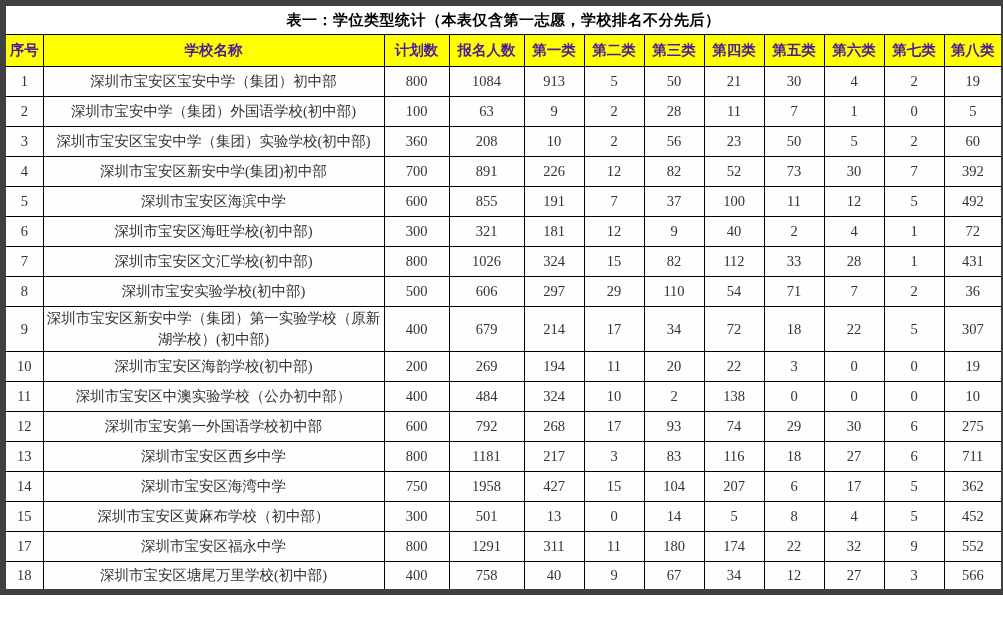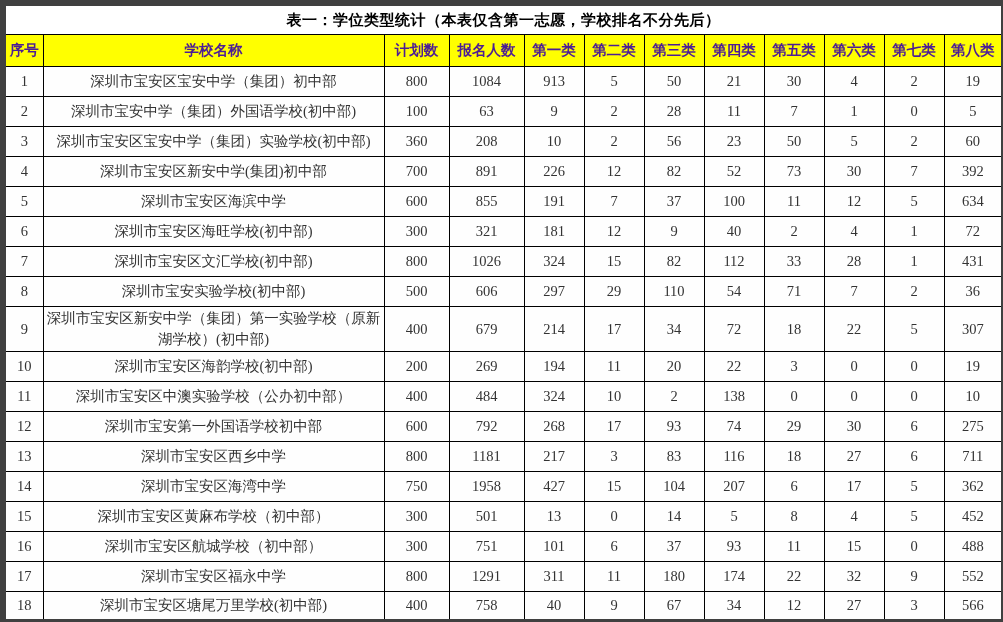--- a/index.html
+++ b/index.html
@@ -151,21 +151,21 @@
         <td class="school-cell">深圳市宝安区海滨中学</td>
         <td class="num-cell">600</td>
         <td class="num-cell">855</td>
         <td class="num-cell">191</td>
         <td class="num-cell">7</td>
         <td class="num-cell">37</td>
         <td class="num-cell">100</td>
         <td class="num-cell">11</td>
         <td class="num-cell">12</td>
         <td class="num-cell">5</td>
-        <td class="num-cell">634</td>
+        <td class="num-cell">492</td>
       </tr>
       <tr class="data-row">
         <td class="num-cell">6</td>
         <td class="school-cell">深圳市宝安区海旺学校(初中部)</td>
         <td class="num-cell">300</td>
         <td class="num-cell">321</td>
         <td class="num-cell">181</td>
         <td class="num-cell">12</td>
         <td class="num-cell">9</td>
         <td class="num-cell">40</td>
@@ -294,34 +294,20 @@
         <td class="num-cell">13</td>
         <td class="num-cell">0</td>
         <td class="num-cell">14</td>
         <td class="num-cell">5</td>
         <td class="num-cell">8</td>
         <td class="num-cell">4</td>
         <td class="num-cell">5</td>
         <td class="num-cell">452</td>
       </tr>
       <tr class="data-row">
-        <td class="num-cell">16</td>
-        <td class="school-cell">深圳市宝安区航城学校（初中部）</td>
-        <td class="num-cell">300</td>
-        <td class="num-cell">751</td>
-        <td class="num-cell">101</td>
-        <td class="num-cell">6</td>
-        <td class="num-cell">37</td>
-        <td class="num-cell">93</td>
-        <td class="num-cell">11</td>
-        <td class="num-cell">15</td>
-        <td class="num-cell">0</td>
-        <td class="num-cell">488</td>
-      </tr>
-      <tr class="data-row">
         <td class="num-cell">17</td>
         <td class="school-cell">深圳市宝安区福永中学</td>
         <td class="num-cell">800</td>
         <td class="num-cell">1291</td>
         <td class="num-cell">311</td>
         <td class="num-cell">11</td>
         <td class="num-cell">180</td>
         <td class="num-cell">174</td>
         <td class="num-cell">22</td>
         <td class="num-cell">32</td>

